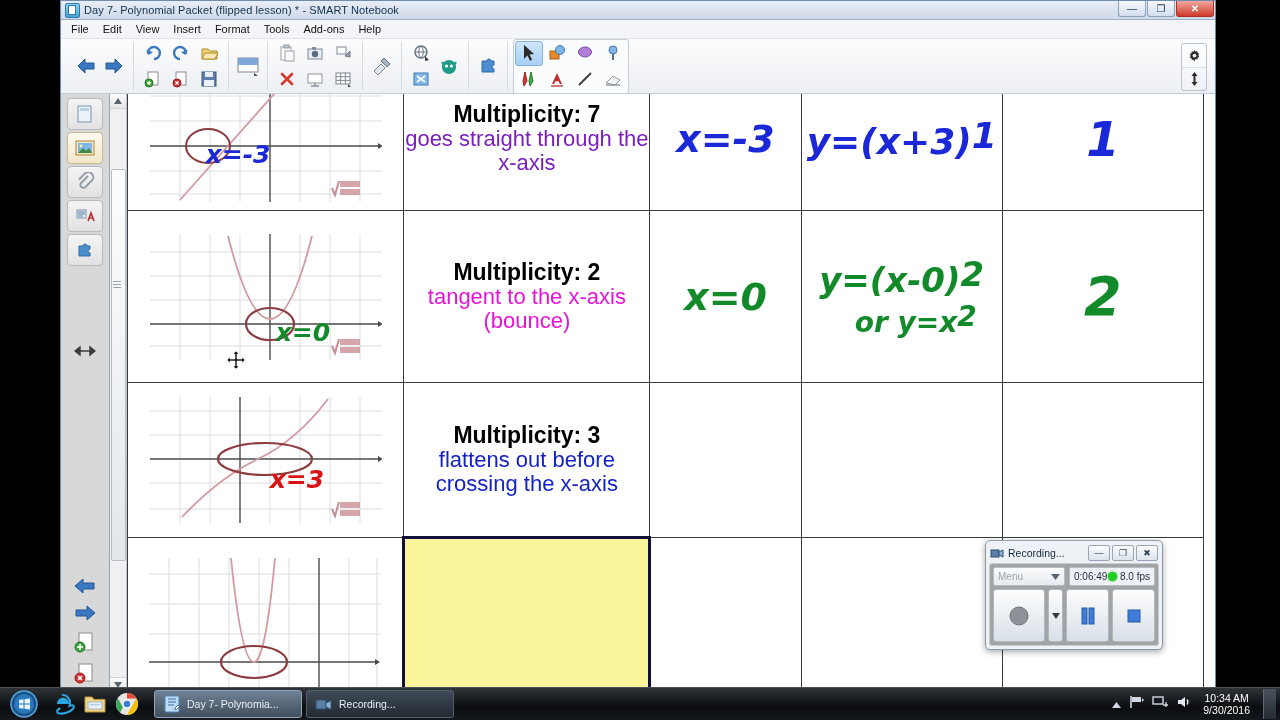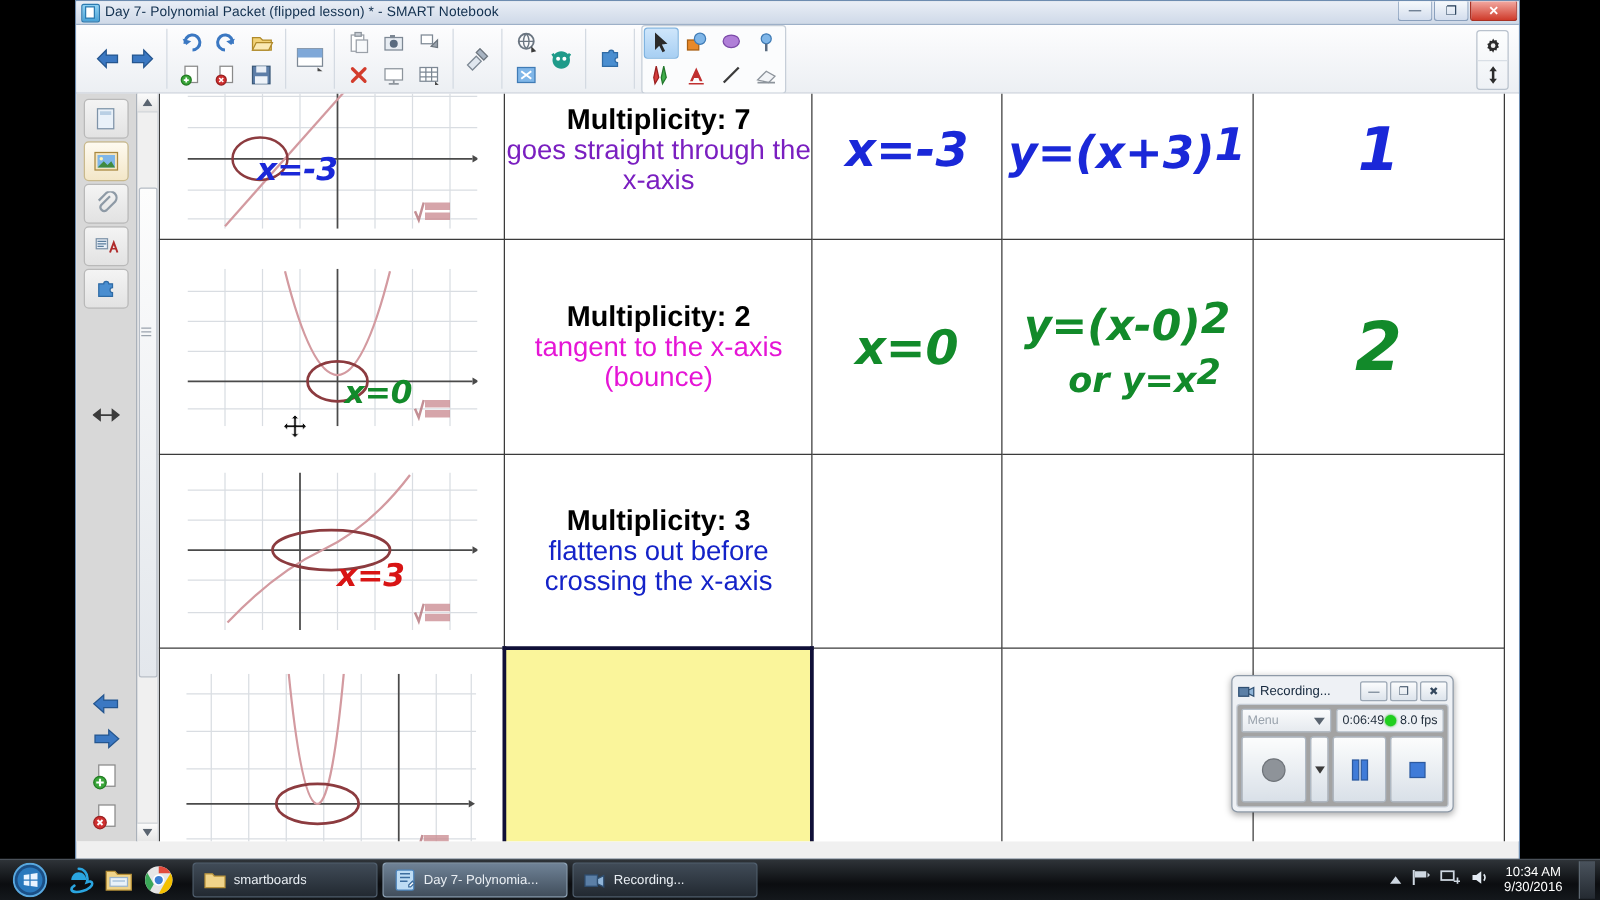--- a/index.html
+++ b/index.html
@@ -143,20 +143,30 @@
     <div class="titlebar">
       <div class="tb-ico"></div>
       <div class="tb-title">Day 7- Polynomial Packet (flipped lesson) * - SMART Notebook</div>
       <div class="winbtns">
         <div class="wb">—</div>
         <div class="wb">❐</div>
         <div class="wb close">✕</div>
       </div>
     </div>
 
+    <div class="menubar">
+      <span>File</span>
+      <span>Edit</span>
+      <span>View</span>
+      <span>Insert</span>
+      <span>Format</span>
+      <span>Tools</span>
+      <span>Add-ons</span>
+      <span>Help</span>
+    </div>
 
     <div class="toolbar">
 
       <div class="tgroup first">
         <div class="tbtn big">
           <svg width="22" height="18" viewBox="0 0 22 18">
               <path d="M10 2 L3 9 L10 16 L10 12 L19 12 L19 6 L10 6 Z" fill="#3b78c2" stroke="#25568f"></path>
             </svg>
         </div>
         <div class="tbtn big">
@@ -714,26 +724,20 @@
             <circle cx="12" cy="12" r="11" fill="#e6e6e6"></circle>
             <path d="M12 1a11 11 0 0 1 9.5 5.5H12z" fill="#e24b3c"></path>
             <path d="M2.8 6.2 8 15.3 5 20.5A11 11 0 0 1 2.8 6.2z" fill="#3aa757"></path>
             <path d="M21.5 6.5A11 11 0 0 1 12 23l5-9z" fill="#f4c000"></path>
             <circle cx="12" cy="12" r="4.6" fill="#fff"></circle>
             <circle cx="12" cy="12" r="3.3" fill="#3b7fd4"></circle>
           </svg>
       </div>
     </div>
     <div class="tasks">
-      <div class="task">
-        <svg width="18" height="16" viewBox="0 0 18 16">
-            <path d="M1 3h6l1.4 1.8H17V14H1z" fill="#f0d48a" stroke="#b8923a"></path>
-          </svg>
-        <span>smartboards</span>
-      </div>
       <div class="task active">
         <svg width="18" height="18" viewBox="0 0 18 18">
             <rect x="2" y="1" width="14" height="16" rx="1.5" fill="#bedcf4" stroke="#4f86bd"></rect>
             <path d="M5 4h8M5 7h8M5 10h6" stroke="#3d6d9e" stroke-width="1.2"></path>
             <path d="M12 13l3-3 1.5 1.5-3 3H12z" fill="#fff" stroke="#3d6d9e"></path>
           </svg>
         <span>Day 7- Polynomia...</span>
       </div>
       <div class="task">
         <svg width="18" height="16" viewBox="0 0 18 16">

